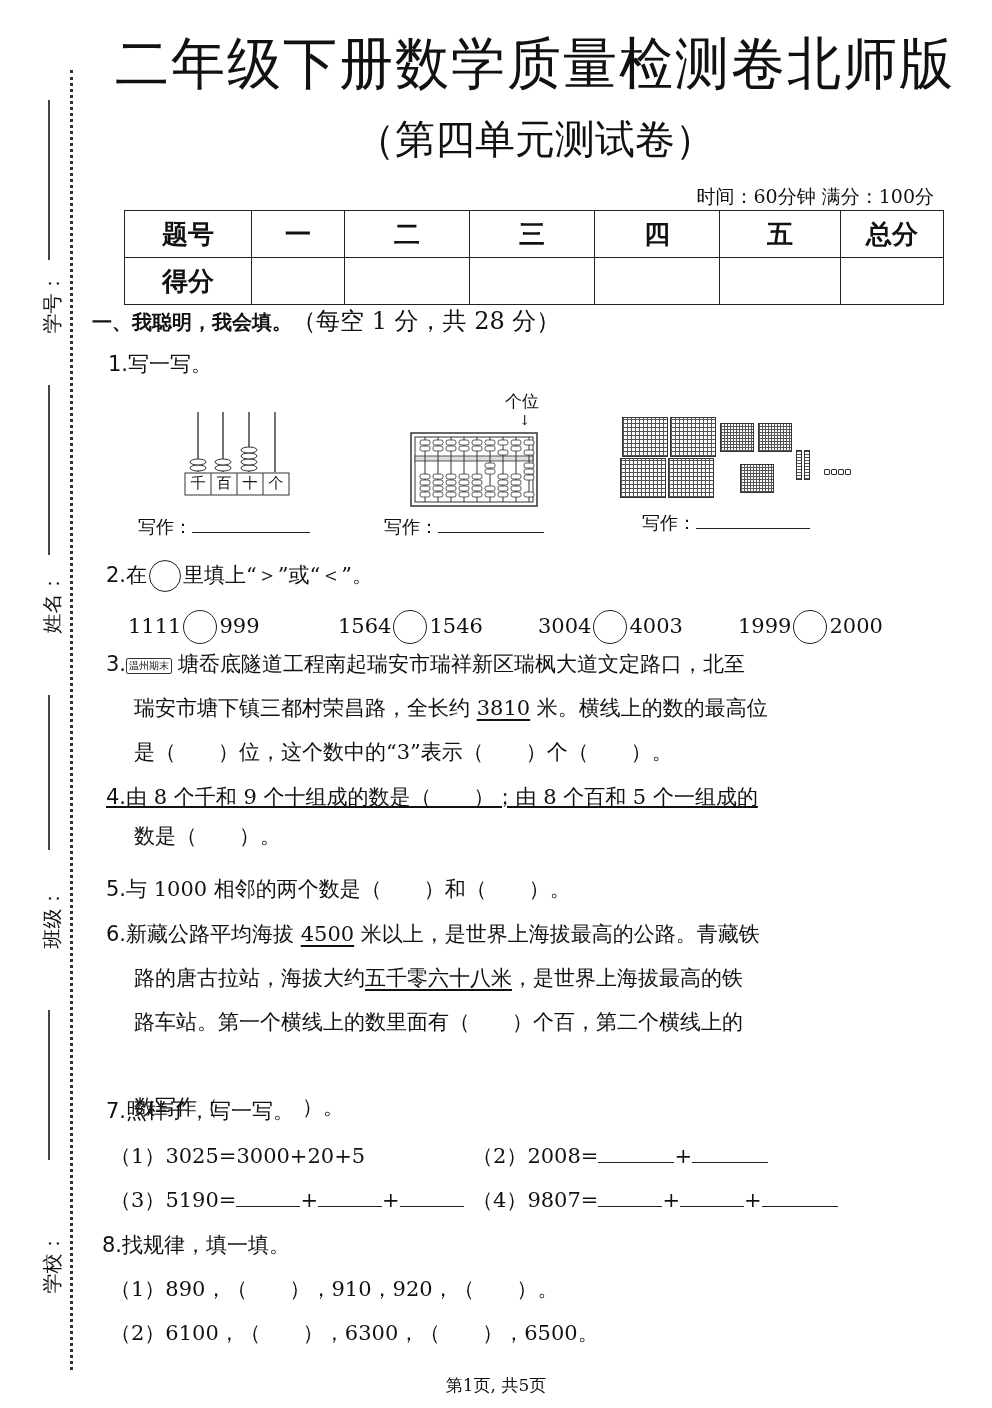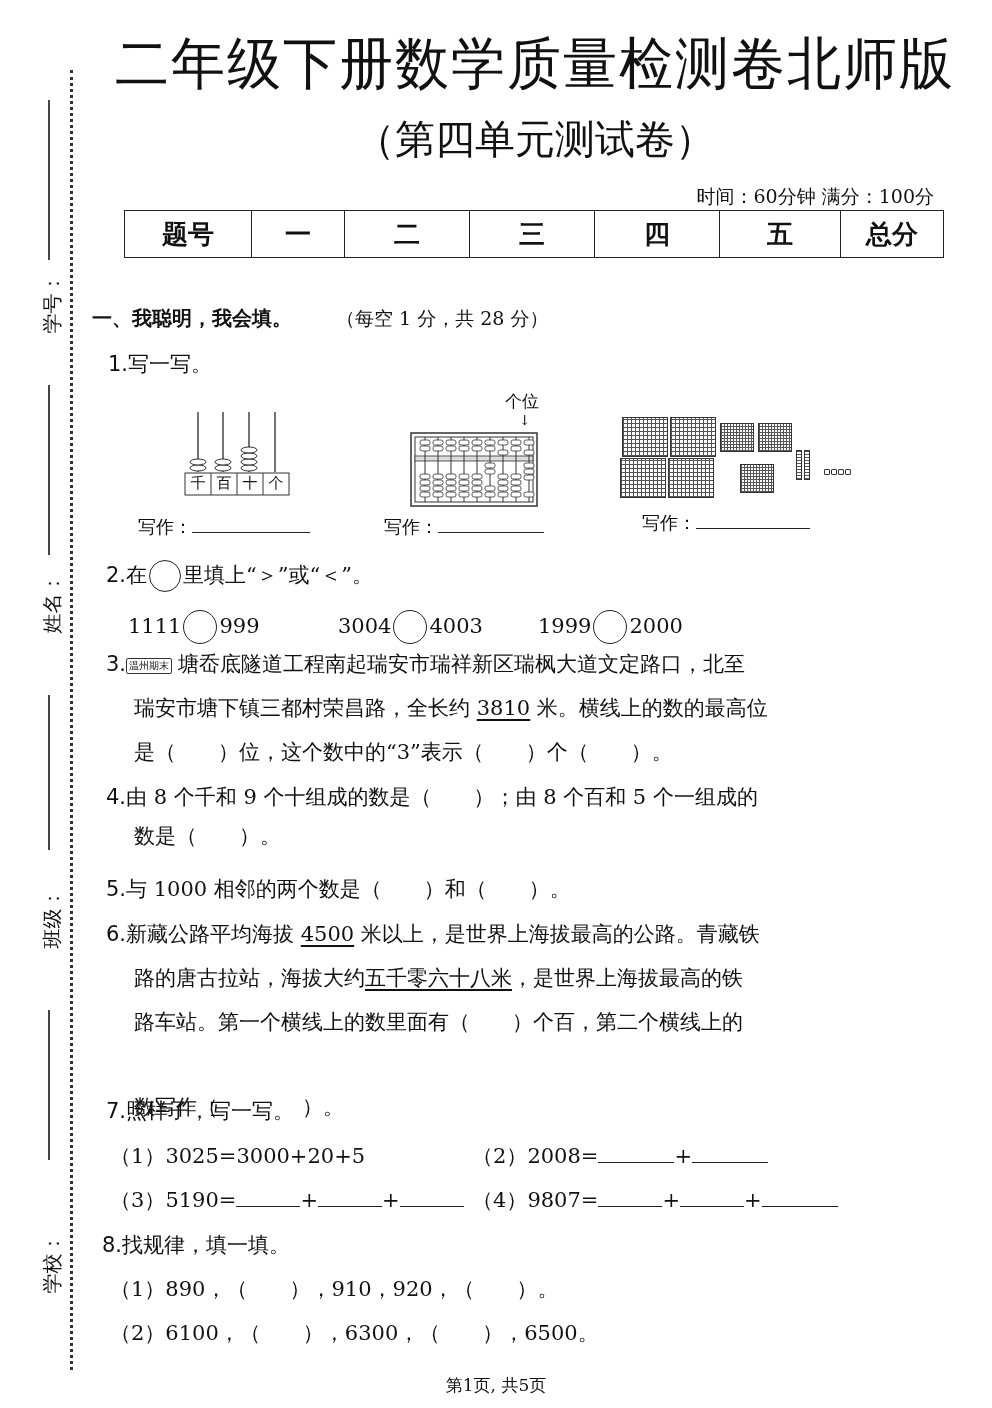--- a/index.html
+++ b/index.html
@@ -8,21 +8,21 @@
   .abs { position:absolute; }
   .title { left:0; width:1070px; top:28px; text-align:center; font-size:54px; letter-spacing:2px;
            font-family:"DejaVu Sans","Liberation Sans", sans-serif; font-weight:normal; color:#111; transform:scaleY(1.05); }
   .subtitle { left:0; width:1070px; top:112px; text-align:center; font-size:40px;
            font-family:"DejaVu Sans","Liberation Sans", sans-serif; }
   .meta { right:58px; top:184px; font-size:19px;margin-left:46px; }
   table.score { position:absolute; left:124px; top:210px; width:820px; border-collapse:collapse; }
   table.score td { border:1.5px solid #222; height:44px; text-align:center; font-size:26px; font-weight:bold;
            font-family:"DejaVu Sans","Liberation Sans", sans-serif; }
   .sec { left:92px; top:305px; font-size:20px; font-weight:bold; font-family:"DejaVu Sans","Liberation Sans", sans-serif; }
-  .sec .note { font-weight:normal; font-family:"DejaVu Serif","Liberation Serif", serif; font-size:19px;margin-left:44px; }
+  .sec .note { font-weight:normal; font-family:"DejaVu Serif","Liberation Serif", serif; font-size:24px; }
   .q { font-size:21px; line-height:24px; white-space:nowrap; }
   .qn { font-family:"DejaVu Sans","Liberation Sans", sans-serif; }
   .u { text-decoration:underline; text-underline-offset:4px; }
   .blank { display:inline-block; border-bottom:1.5px solid #222; height:18px; vertical-align:baseline; }
   .circ { display:inline-block; width:32px; height:32px; border:1.5px solid #222; border-radius:50%; vertical-align:middle; margin:0 2px; }
   .tag { display:inline-block; font-size:10px; border:1px solid #333; border-radius:2px; padding:0 2px; line-height:14px; vertical-align:middle; margin-right:6px;}
   .side { left:0; top:0; width:92px; height:1408px; }
   .dash { position:absolute; left:70px; top:70px; height:1300px; border-left:3px dotted #333; }
   .sideline { position:absolute; left:48px; width:0; border-left:2px solid #444; }
   .sidelabel { position:absolute; left:22px; font-size:20px; transform:rotate(-90deg); transform-origin:center; white-space:nowrap;
@@ -63,20 +63,29 @@
 <table class="score">
   <tbody>
       <tr>
     <td style="width:124px">题号</td>
     <td style="width:90px">一</td>
     <td style="width:122px">二</td>
     <td style="width:122px">三</td>
     <td style="width:122px">四</td>
     <td style="width:118px">五</td>
     <td>总分</td>
+  </tr>
+  <tr>
+    <td>得分</td>
+    <td></td>
+    <td></td>
+    <td></td>
+    <td></td>
+    <td></td>
+    <td></td>
   </tr>
 </tbody>
   </table>
 
 <div class="abs sec">
   <span>一、我聪明，我会填。</span><span class="note">（每空 1 分，共 28 分）</span>
 </div>
 
 <div class="abs q" style="left:108px;top:352px;">
   <span class="qn">1.</span><span>写一写。</span>
@@ -213,33 +222,34 @@
 </div>
 <div class="abs writeas" style="left:642px;top:510px;">
   <span>写作：</span><span class="blank" style="width:114px"></span>
 </div>
 
 <div class="abs q" style="left:106px;top:560px;">
   <span class="qn">2.</span><span>在</span><span class="circ" style="width:30px;height:30px"></span><span>里填上“＞”或“＜”。</span>
 </div>
 <div class="abs q" style="left:128px;top:610px;width:780px;display:flex;">
   <span style="width:210px"><span>1111</span><span class="circ"></span><span>999</span></span>
+  <span style="width:200px"><span>1564</span><span class="circ"></span><span>1546</span></span>
   <span style="width:200px"><span>3004</span><span class="circ"></span><span>4003</span></span>
   <span><span>1999</span><span class="circ"></span><span>2000</span></span>
 </div>
 
 <div class="abs q" style="left:106px;top:652px;">
   <span class="qn">3.</span><span class="tag">温州期末</span><span>塘岙底隧道工程南起瑞安市瑞祥新区瑞枫大道文定路口，北至</span>
 </div>
 <div class="abs q" style="left:134px;top:696px;">
   <span>瑞安市塘下镇三都村荣昌路，全长约 </span><span class="u">3810</span><span> 米。横线上的数的最高位</span>
 </div>
 <div class="abs q" style="left:134px;top:740px;">是（　　）位，这个数中的“3”表示（　　）个（　　）。</div>
 
-<div class="abs q" style="left:106px;top:785px;">
+<div class="abs q" style="left:106px;top:785px;text-decoration:underline;">
   <span class="qn">4.</span><span>由 8 个千和 9 个十组成的数是（　　）；由 8 个百和 5 个一组成的</span>
 </div>
 <div class="abs q" style="left:134px;top:824px;">数是（　　）。</div>
 
 <div class="abs q" style="left:106px;top:877px;">
   <span class="qn">5.</span><span>与 1000 相邻的两个数是（　　）和（　　）。</span>
 </div>
 
 <div class="abs q" style="left:106px;top:922px;">
   <span class="qn">6.</span><span>新藏公路平均海拔 </span><span class="u">4500</span><span> 米以上，是世界上海拔最高的公路。青藏铁</span>

